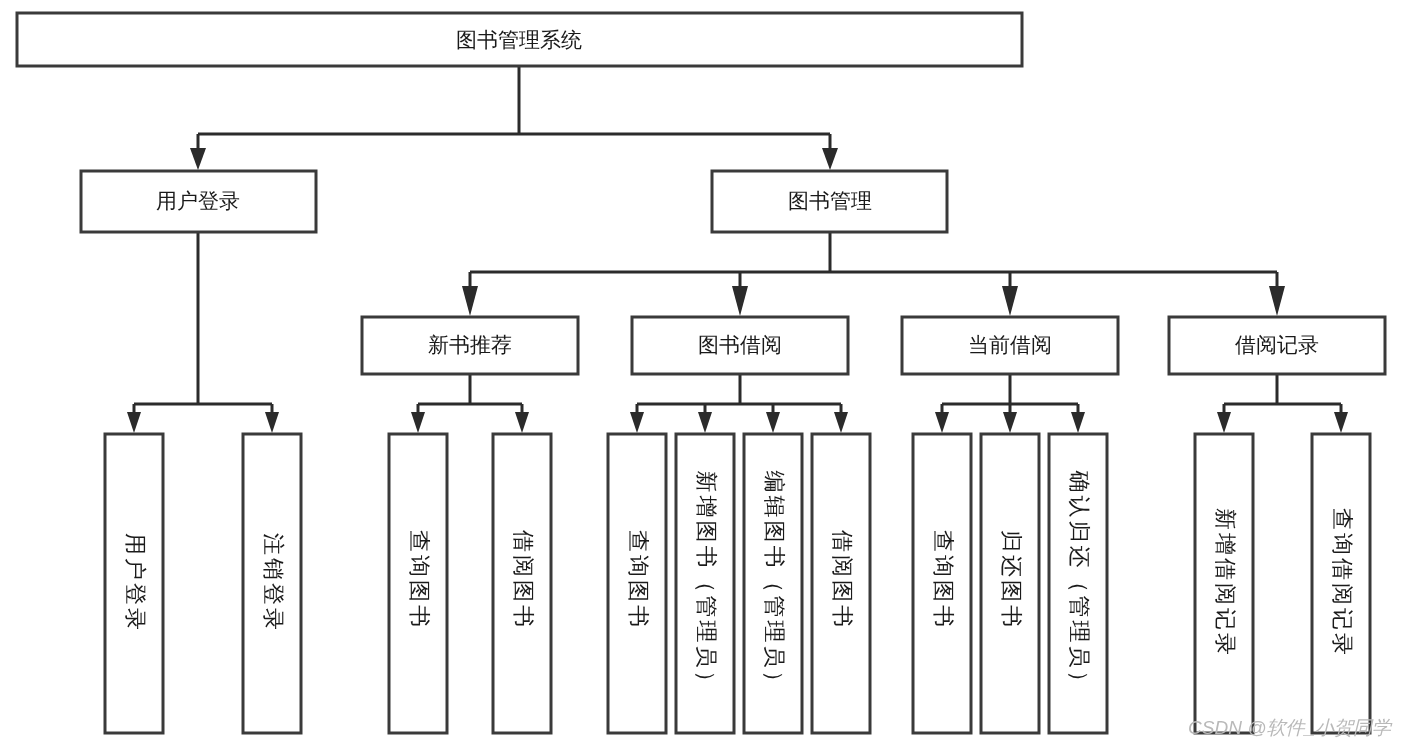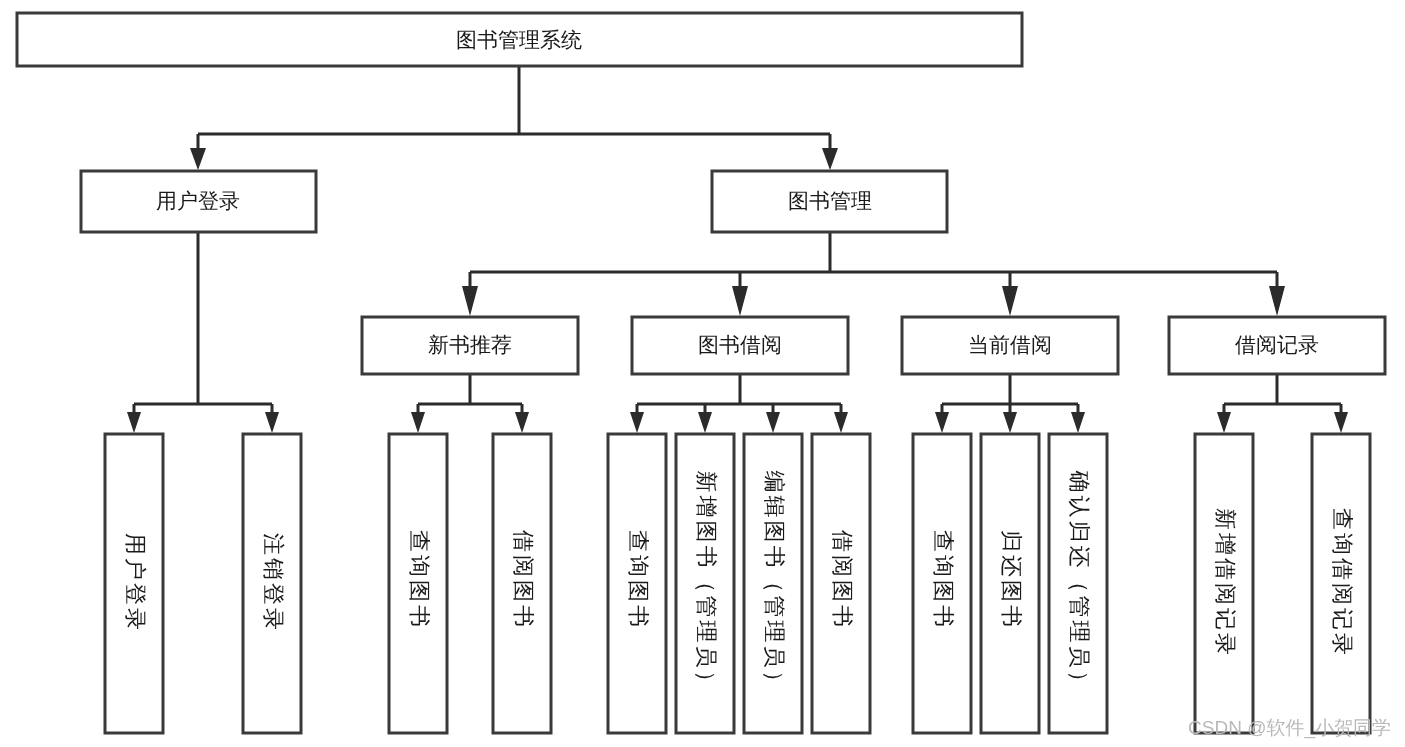--- a/index.html
+++ b/index.html
@@ -58,20 +58,21 @@
   }
   .watermark {
     position: absolute;
     right: 14px;
     bottom: 6px;
     font-family: "Liberation Sans", "DejaVu Sans", sans-serif;
     font-size: 19px;
     color: #b9b9b9;
     white-space: nowrap;
     user-select: none;
+    font-style: italic;
   }
 </style>
 </head>
 <body>
 
 <div id="diagram-root">
 
   <svg class="diagram" viewBox="0 0 1405 747" xmlns="http://www.w3.org/2000/svg">
 
     <g>

